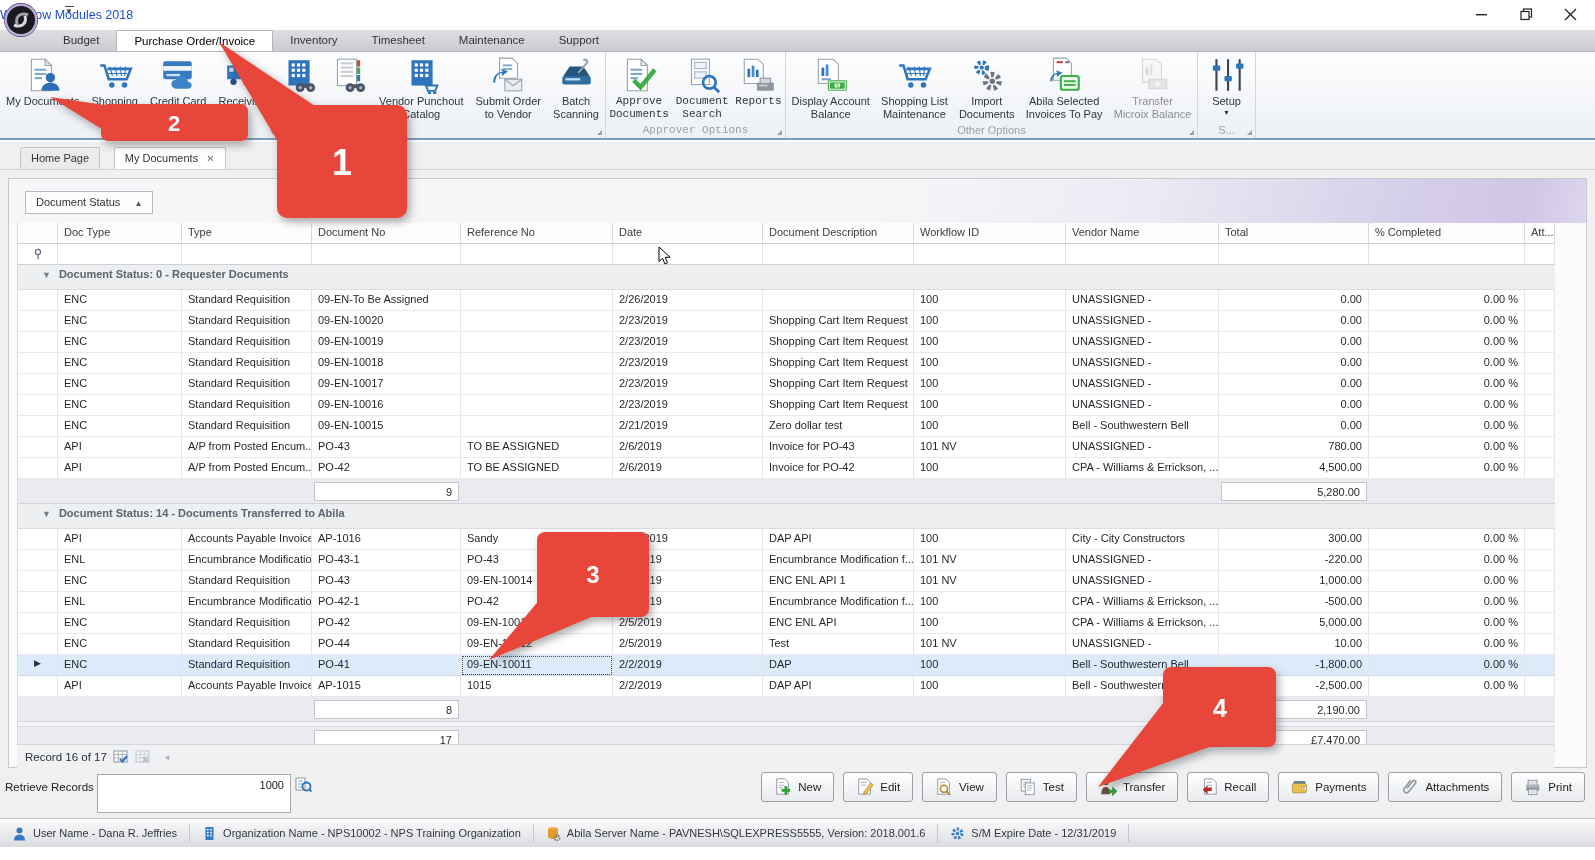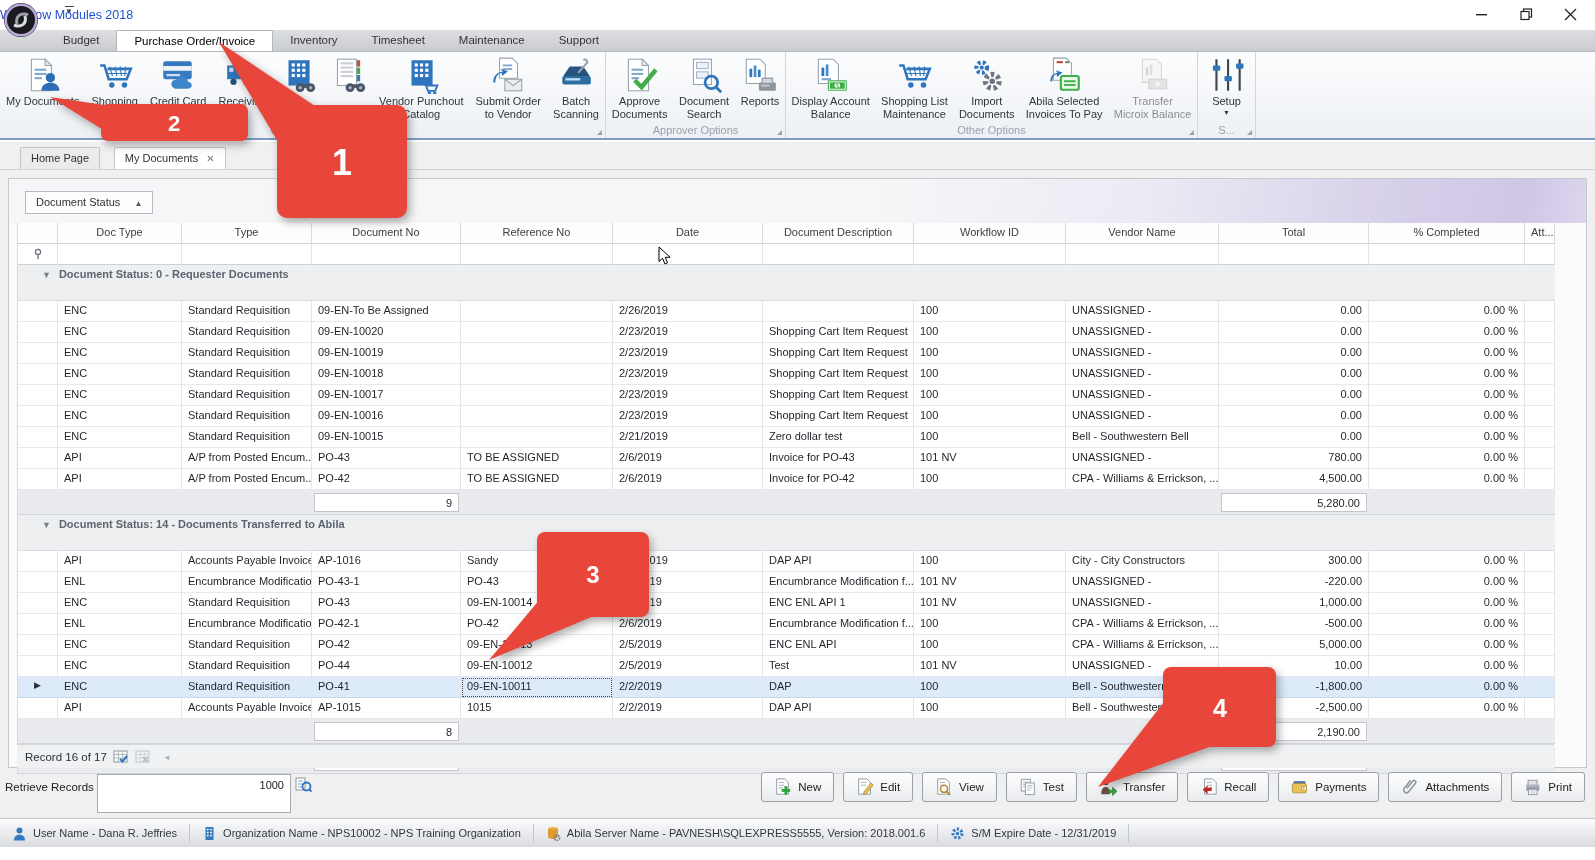--- a/index.html
+++ b/index.html
@@ -48,24 +48,24 @@
   .gband{left:0;top:0;width:100%;height:44px;
     background:linear-gradient(100deg,#f6f6f8 55%,#eceaf4 72%,#d6cfe9 88%,#cfc6e6 96%,#ddd6ee 100%);}
   .gbbtn{left:16px;top:12px;height:23px;padding:4px 10px 0;box-sizing:border-box;background:#fdfdfe;
     border:1px solid #b6bbc2;font-size:11px;color:#333;}
   .gbarrow{font-size:8px;color:#555;margin-left:14px;}
   
   .grid{left:8px;top:44px;width:1537px;background:#fff;border-left:1px solid #d6d9dd;}
   .grow{display:grid;}
   .gc{box-sizing:border-box;border-right:1px solid #e3e5e9;border-bottom:1px solid #e7e9ec;
     padding:3px 6px 0;font-size:11px;color:#1f2328;white-space:nowrap;overflow:hidden;height:21px;}
-  .hdr .gc{background:#fdfdfe;border-right:1px solid #d6d9de;border-bottom:1px solid #cfd3d8;color:#3a4046;text-align:center;}
+  .hdr .gc{background:#fdfdfe;border-right:1px solid #d6d9de;border-bottom:1px solid #cfd3d8;color:#3a4046;}
   .flt .gc{border-bottom:1px solid #cdd1d6;}
   .num{text-align:right;}
-  .ghead{height:36px;background:#edeff1;border-bottom:1px solid #d9dce0;box-sizing:border-box;
+  .ghead{height:25px;background:#edeff1;border-bottom:1px solid #d9dce0;box-sizing:border-box;
     font-size:11px;font-weight:bold;color:#5b6570;padding:3px 0 0 24px;white-space:nowrap;}
   .gtri{color:#76808b;font-size:9px;margin-right:8px;font-weight:normal;}
   .rowsel{background:#dceafa;}
   .rowsel .gc{border-bottom-color:#c8d8ec;}
   .focuscell{outline:1px dotted #474c52;outline-offset:-2px;}
   .indcell{text-align:center;padding:3px 0 0;color:#2c3137;font-size:9px;}
   .sumrow{position:relative;height:25px;background:#e9ebee;border-bottom:1px solid #d2d5da;box-sizing:border-box;}
   .sumbox{position:absolute;top:3px;height:19px;background:#fff;border:1px solid #c2c6cb;box-sizing:border-box;
     font-size:11px;color:#1f2328;text-align:right;padding:3px 6px 0;}
   .gapline{height:4px;background:#f3f4f6;border-bottom:1px solid #d9dce0;}
@@ -265,21 +265,21 @@
               <rect x="8" y="21" width="14" height="2.2" fill="#bfe1ff"></rect>
               <path d="M25 4c2-2 5 1 3 3l-8 9" fill="none" stroke="#9aa2ab" stroke-width="2"></path>
             </svg></span>
           <span class="rlab">Batch
 Scanning</span>
         </div>
       </div>
       <div class="rgl">User Options</div>
       <div class="launcher"></div>
     </div>
-    <div class="rgroup" style="width: 180px;">
+    <div class="rgroup" style="width: 180px; font-family: Liberation Mono, monospace;">
       <div class="rbuttons">
         <div class="rbtn">
           <span class="ric"><svg class="" viewBox="0 0 36 36">
               <path d="M7 3h13l6 6v24H7z" fill="#fff" stroke="#98a1ac"></path>
               <path d="M20 3v6h6z" fill="#e6eaef" stroke="#98a1ac"></path>
               <rect x="10" y="12" width="11" height="2" fill="#7fa8d0"></rect>
               <rect x="10" y="16" width="11" height="2" fill="#7fa8d0"></rect>
               <rect x="10" y="20" width="7" height="2" fill="#7fa8d0"></rect>
               <path d="M13 23l6.5 6.5L33 13" stroke="#3fae49" stroke-width="4.2" fill="none"></path>
             </svg></span>

